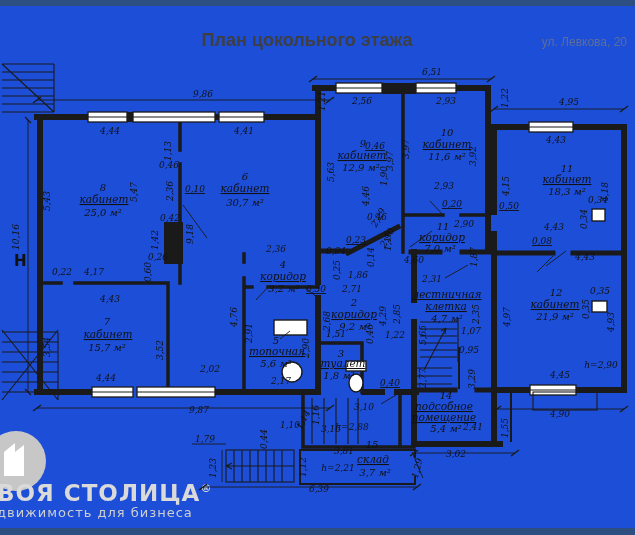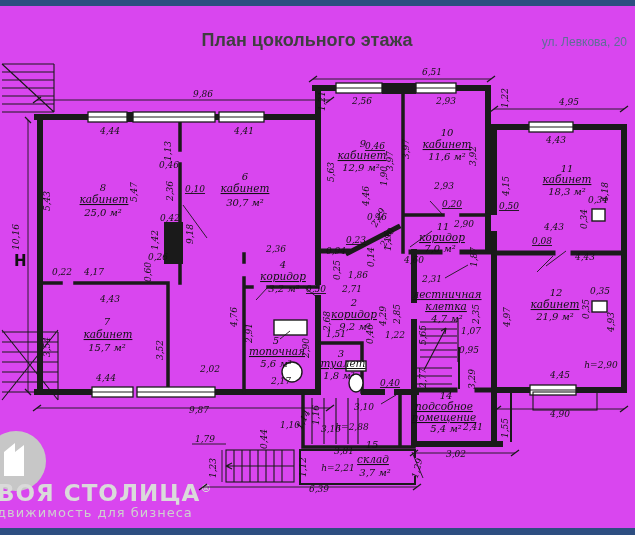--- a/index.html
+++ b/index.html
@@ -1,16 +1,16 @@
 <!DOCTYPE html>
 <html><head>
 <meta charset="utf-8">
 <style>
   html,body{margin:0;padding:0;background:#fff;}
-  .stage{position:relative;width:635px;height:535px;background:#d946ef;overflow:hidden;
+  .stage{position:relative;width:635px;height:535px;background:#1d4ed8;overflow:hidden;
          font-family:"Liberation Sans",sans-serif;}
   svg{position:absolute;left:0;top:0;}
   .title{font:700 18px "Liberation Sans",sans-serif;fill:#3f3f3f;}
   .addr{font:400 12px "Liberation Sans",sans-serif;fill:#5e6e97;}
   .dim,.dimu{font:italic 9px "DejaVu Serif",serif;fill:#121212;}
   .dimu{text-decoration:underline;}
   .rnum{font:italic 10px "DejaVu Serif",serif;fill:#111;}
   .rname{font:italic 10.5px "DejaVu Serif",serif;fill:#111;text-decoration:underline;}
   .rarea{font:italic 10px "DejaVu Serif",serif;fill:#111;}
   .north{font:700 15px "DejaVu Sans",sans-serif;fill:#111;}

